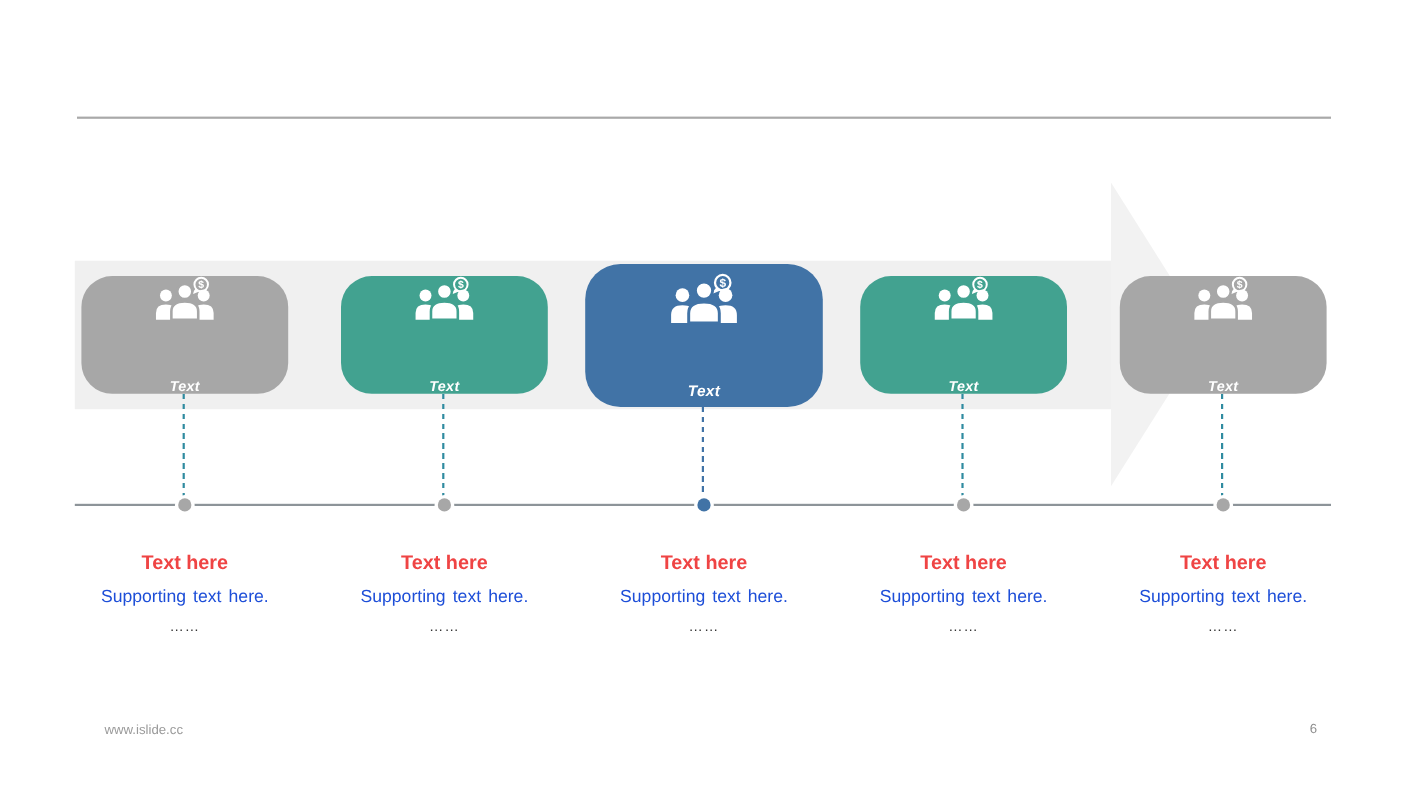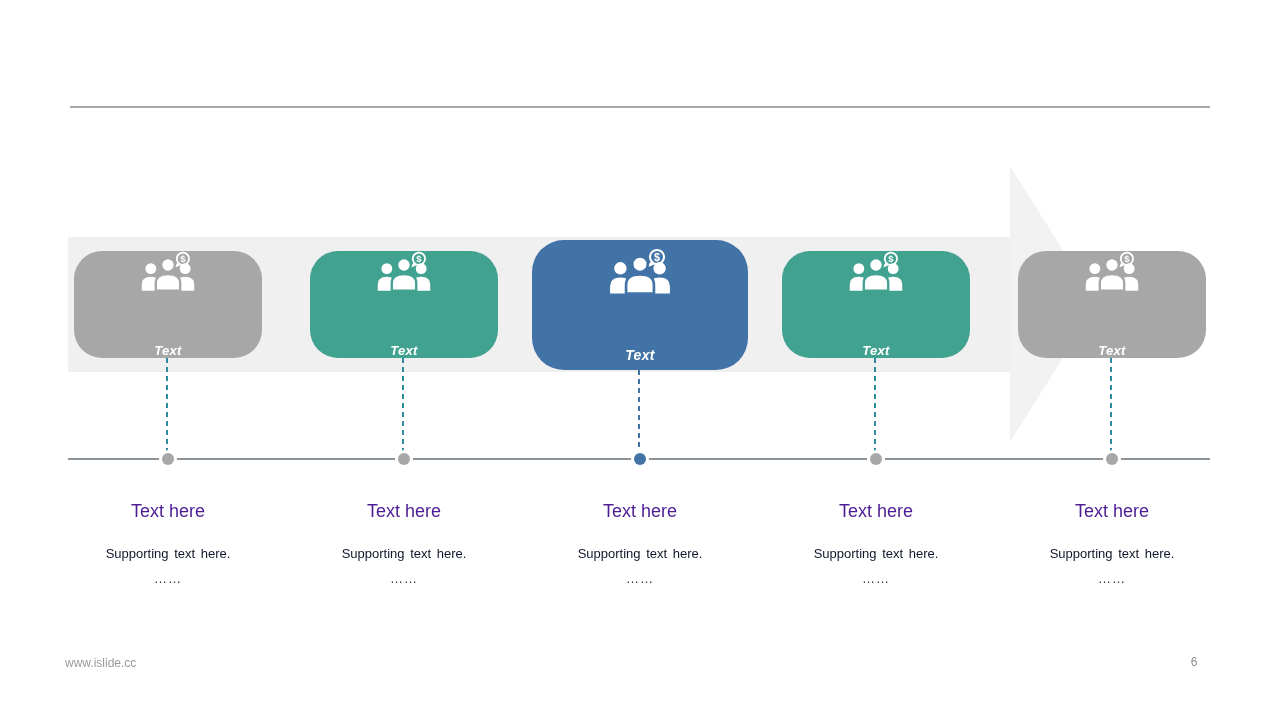--- a/index.html
+++ b/index.html
@@ -32,24 +32,24 @@
   }
   .d0{left:166px;} .d1{left:402px;} .d2{left:638px;top:370px;height:85px;} .d3{left:874px;} .d4{left:1110px;}
   .timeline{position:absolute;left:68px;top:458px;width:1142px;height:2px;background:var(--timeline);z-index:1;}
   .dot{
     position:absolute;top:453px;width:12px;height:12px;border-radius:50%;
     background:var(--dot);box-shadow:0 0 0 3px #fff;z-index:2;
   }
   .p0{left:162px;} .p1{left:398px;} .p2{left:634px;} .p3{left:870px;} .p4{left:1106px;}
   .textcol{position:absolute;top:501px;width:236px;text-align:center;z-index:2;}
   .t0{left:50px;} .t1{left:286px;} .t2{left:522px;} .t3{left:758px;} .t4{left:994px;}
-  .textcol .h{font-size:18px;font-weight:normal;color:#4c1d95;}
-  .textcol .s{font-size:13px;color:#0f172a;margin-top:24px;word-spacing:2px;}
+  .textcol .h{font-size:18px;font-weight:bold;color:#ef4444;}
+  .textcol .s{font-size:16px;color:#1d4ed8;margin-top:12px;word-spacing:2px;}
   .textcol .e{font-size:13px;color:#333;margin-top:10px;letter-spacing:1px;}
-  .footer-url{position:absolute;left:65px;top:656px;font-size:12px;color:#9a9a9a;}
+  .footer-url{position:absolute;left:95px;top:656px;font-size:12px;color:#9a9a9a;}
   .page-num{position:absolute;left:1180px;top:655px;width:28px;text-align:center;font-size:12px;color:#8d8d8d;}
   svg text{font-family:"Liberation Sans","DejaVu Sans",sans-serif;}
 </style>
 </head>
 <body>
 
 <div class="slide" style="--band: #F0F0F0; --arrow: #F2F2F2; --topline: #A9A9A9; --timeline: #8D9499;">
 
   <div class="top-line"></div>
 

